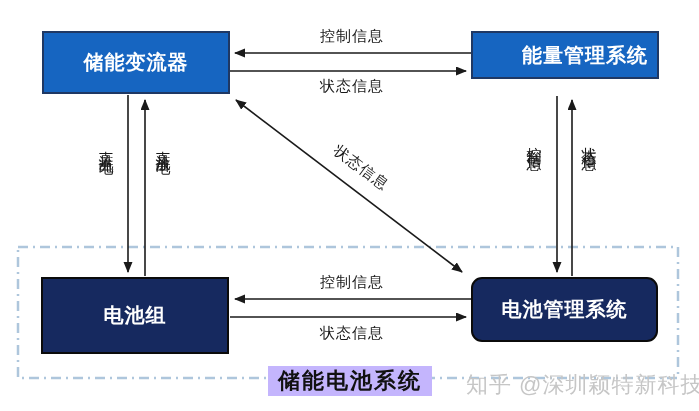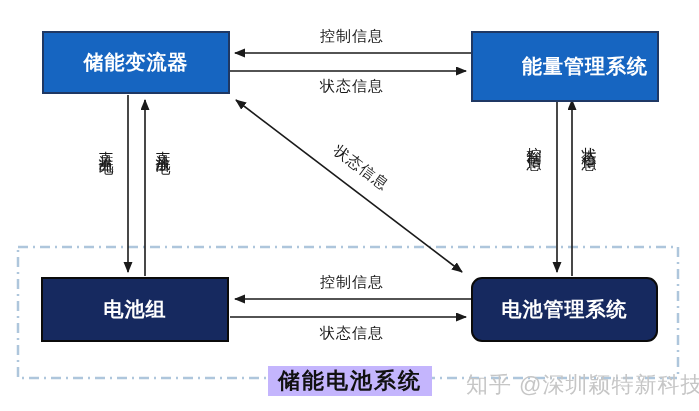--- a/index.html
+++ b/index.html
@@ -30,22 +30,22 @@
     font-weight: bold;
     text-align: center;
     line-height: 1.35;
     font-size: 20px;
     letter-spacing: 1px;
   }
   .node.blue  { background: #1665c1; border: 2px solid #1f3864; }
   .node.navy  { background: #16295f; border: 2px solid #0b0b0b; }
 
   .node-pcs     { left: 42px;  top: 31px;  width: 188px; height: 63px; }
-  .node-ems     { left: 471px; top: 31px;  width: 188px; height: 71px; padding-left: 40px; }
-  .node-battery { left: 41px;  top: 277px; width: 188px; height: 65px; align-items: center; }
+  .node-ems     { left: 471px; top: 31px;  width: 188px; height: 48px; padding-left: 40px; }
+  .node-battery { left: 41px;  top: 277px; width: 188px; height: 77px; align-items: center; }
   .node-bms     { left: 471px; top: 277px; width: 187px; height: 65px; border-radius: 11px; }
 
   .edge-label {
     position: absolute;
     color: #1a1a1a;
     font-size: 15px;
     letter-spacing: 1px;
     white-space: nowrap;
   }
   .h-label { width: 120px; text-align: center; }

